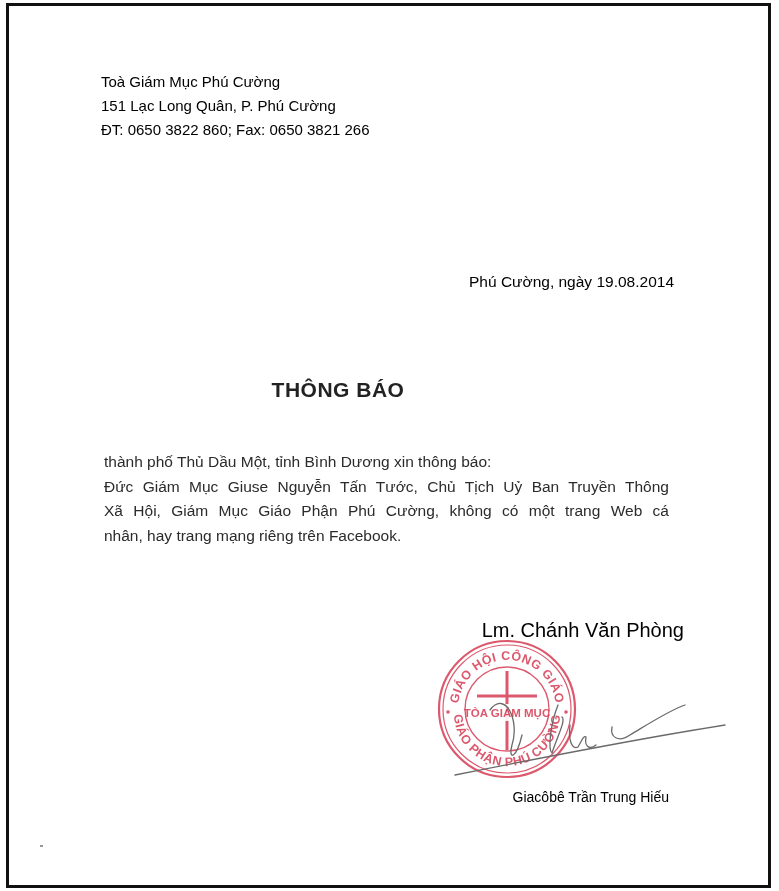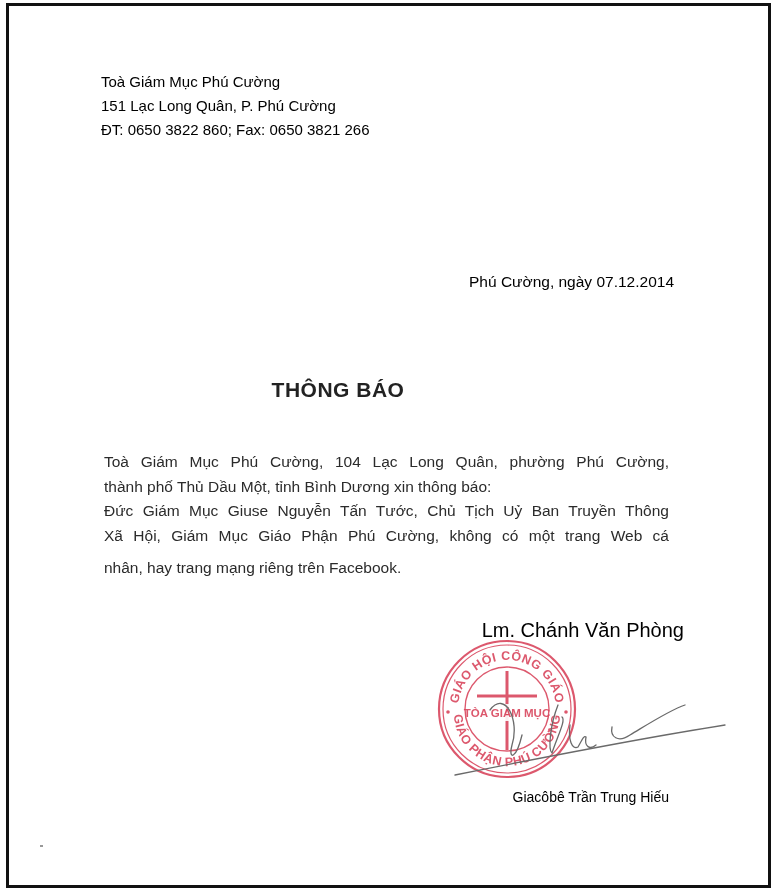--- a/index.html
+++ b/index.html
@@ -9,45 +9,44 @@
                   border: 3px solid #111; background: #fff; box-sizing: content-box; }
     .text { position: absolute; font-size: 15px; line-height: 24px; white-space: nowrap; color: #000000; }
     .sender { left: 101px; top: 70px; }
     .sender div { height: 24px; }
     .date { right: 105px; top: 270px; font-size: 15.5px; }
     .title { position: absolute; left: 0; width: 676px; top: 378px; text-align: center;
              font-size: 21px; font-weight: bold; letter-spacing: 0.5px; color: #222; }
     .body-text { position: absolute; left: 104px; width: 565px; top: 450px; font-size: 15.5px;
                  line-height: 24.6px; color: #2b2b2b; }
     .body-text div { text-align: justify; text-align-last: justify; }
-    .body-text div.last { text-align-last: left; margin-top: 8px; }
+    .body-text div.last { text-align-last: left; }
     .body-text div.short { text-align-last: left; }
     .signer-title { right: 95px; top: 618px; font-size: 20px; }
     .signer-name { right: 110px; top: 785px; font-size: 14px; }
     .stamp { position: absolute; left: 436px; top: 638px; width: 142px; height: 142px; }
     .signature { position: absolute; left: 450px; top: 665px; width: 280px; height: 120px; }
     .speck { position: absolute; left: 40px; top: 845px; width: 3px; height: 2px; background: #999; }
   </style>
 </head>
 <body>
 
 <div class="page-frame"></div>
 
 <div class="text sender">
   <div>Toà Giám Mục Phú Cường</div>
   <div>151 Lạc Long Quân, P. Phú Cường</div>
   <div>ĐT: 0650 3822 860; Fax: 0650 3821 266</div>
 </div>
 
-<div class="text date">Phú Cường, ngày 07.12.2014</div>
+<div class="text date">Phú Cường, ngày 19.08.2014</div>
 
 <div class="title">THÔNG BÁO</div>
 
 <div class="body-text">
-  <div>Toà Giám Mục Phú Cường, 104 Lạc Long Quân, phường Phú Cường,</div>
   <div class="short">thành phố Thủ Dầu Một, tỉnh Bình Dương xin thông báo:</div>
   <div>Đức Giám Mục Giuse Nguyễn Tấn Tước, Chủ Tịch Uỷ Ban Truyền Thông</div>
   <div>Xã Hội, Giám Mục Giáo Phận Phú Cường, không có một trang Web cá</div>
   <div class="last">nhân, hay trang mạng riêng trên Facebook.</div>
 </div>
 
 <div class="text signer-title">Lm. Chánh Văn Phòng</div>
 
 <svg class="stamp" viewBox="0 0 142 142">
   <defs>

